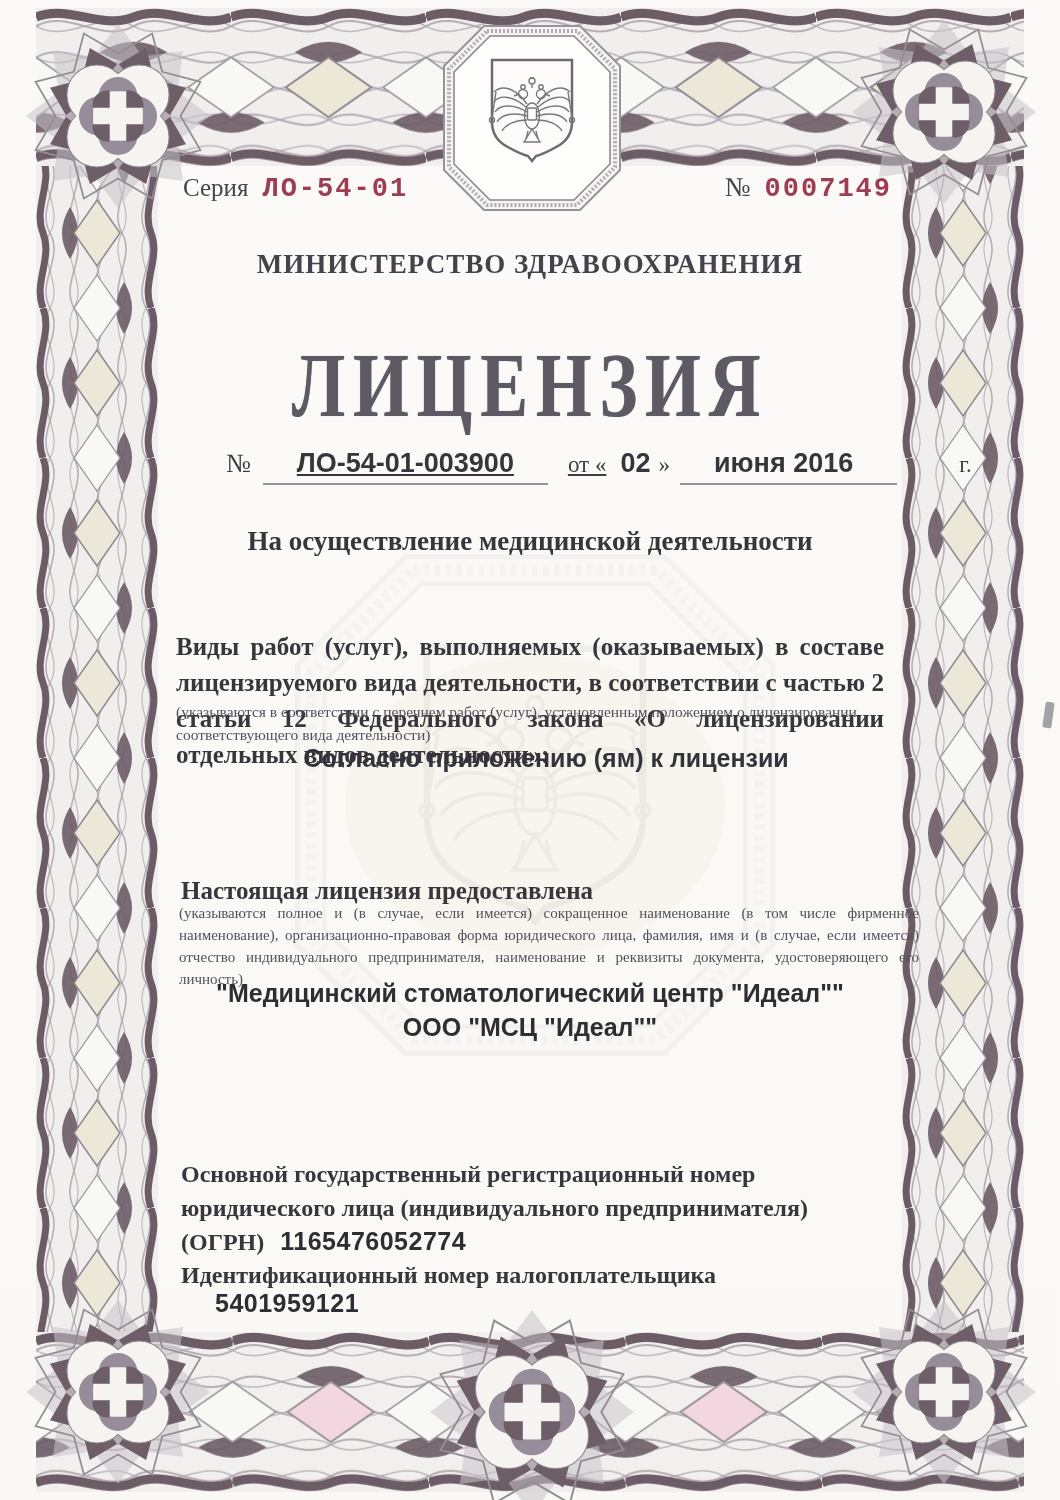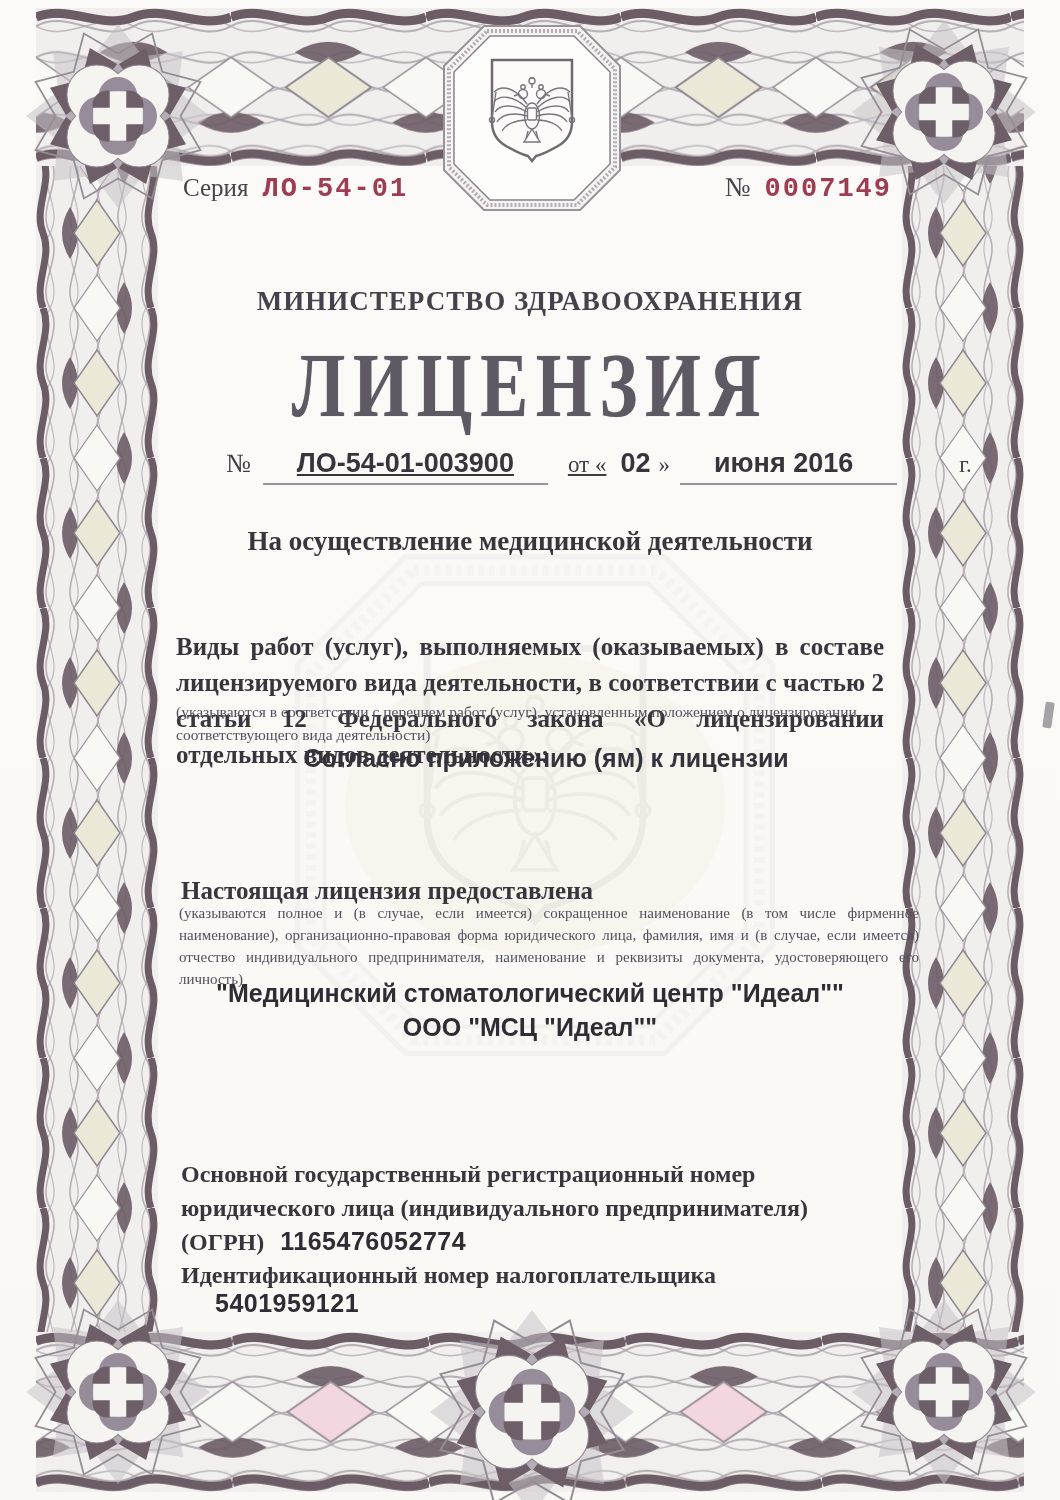--- a/index.html
+++ b/index.html
@@ -9,21 +9,21 @@
   .deco{position:absolute;left:0;top:0;width:1060px;height:1500px;}
   .txt{position:absolute;z-index:2;}
 
   .serial-row{top:172px;left:183px;right:168px;display:flex;justify-content:space-between;align-items:baseline;}
   .serial-label,.docnum-label{font:25px "Liberation Serif",serif;color:#46444b;}
   .docnum-label{font-size:27px;}
   .serial-value,.docnum-value{font:bold 27px "Liberation Mono","DejaVu Sans Mono",monospace;
         color:#9e3c51;letter-spacing:2px;margin-left:10px;}
 
   .ministry{top:246px;left:172px;width:716px;text-align:center;
-        font:600 27px "Liberation Serif",serif;color:#44424a;line-height:1.36;letter-spacing:1px;margin-top:37px;}
+        font:600 27px "Liberation Serif",serif;color:#44424a;line-height:1.36;letter-spacing:1px;}
 
   .title{top:332px;left:172px;width:716px;text-align:center;line-height:1;
         font:700 92px "Liberation Serif",serif;color:#5f5963;letter-spacing:10px;
         transform:scaleX(.78);transform-origin:50% 50%;
         text-shadow:0 0 1px #837d87,2px 2px 0 rgba(255,255,255,.55);}
 
   .license-line{top:448px;left:226px;width:700px;display:flex;align-items:baseline;white-space:nowrap;}
   .ll-no{font:26px "Liberation Serif",serif;color:#3f3d44;margin-right:12px;}
   .ll-num{font:bold 27px "Liberation Sans",sans-serif;color:#37353c;
         border-bottom:2px solid #97959b;padding:0 34px 4px 34px;text-decoration:underline;}

